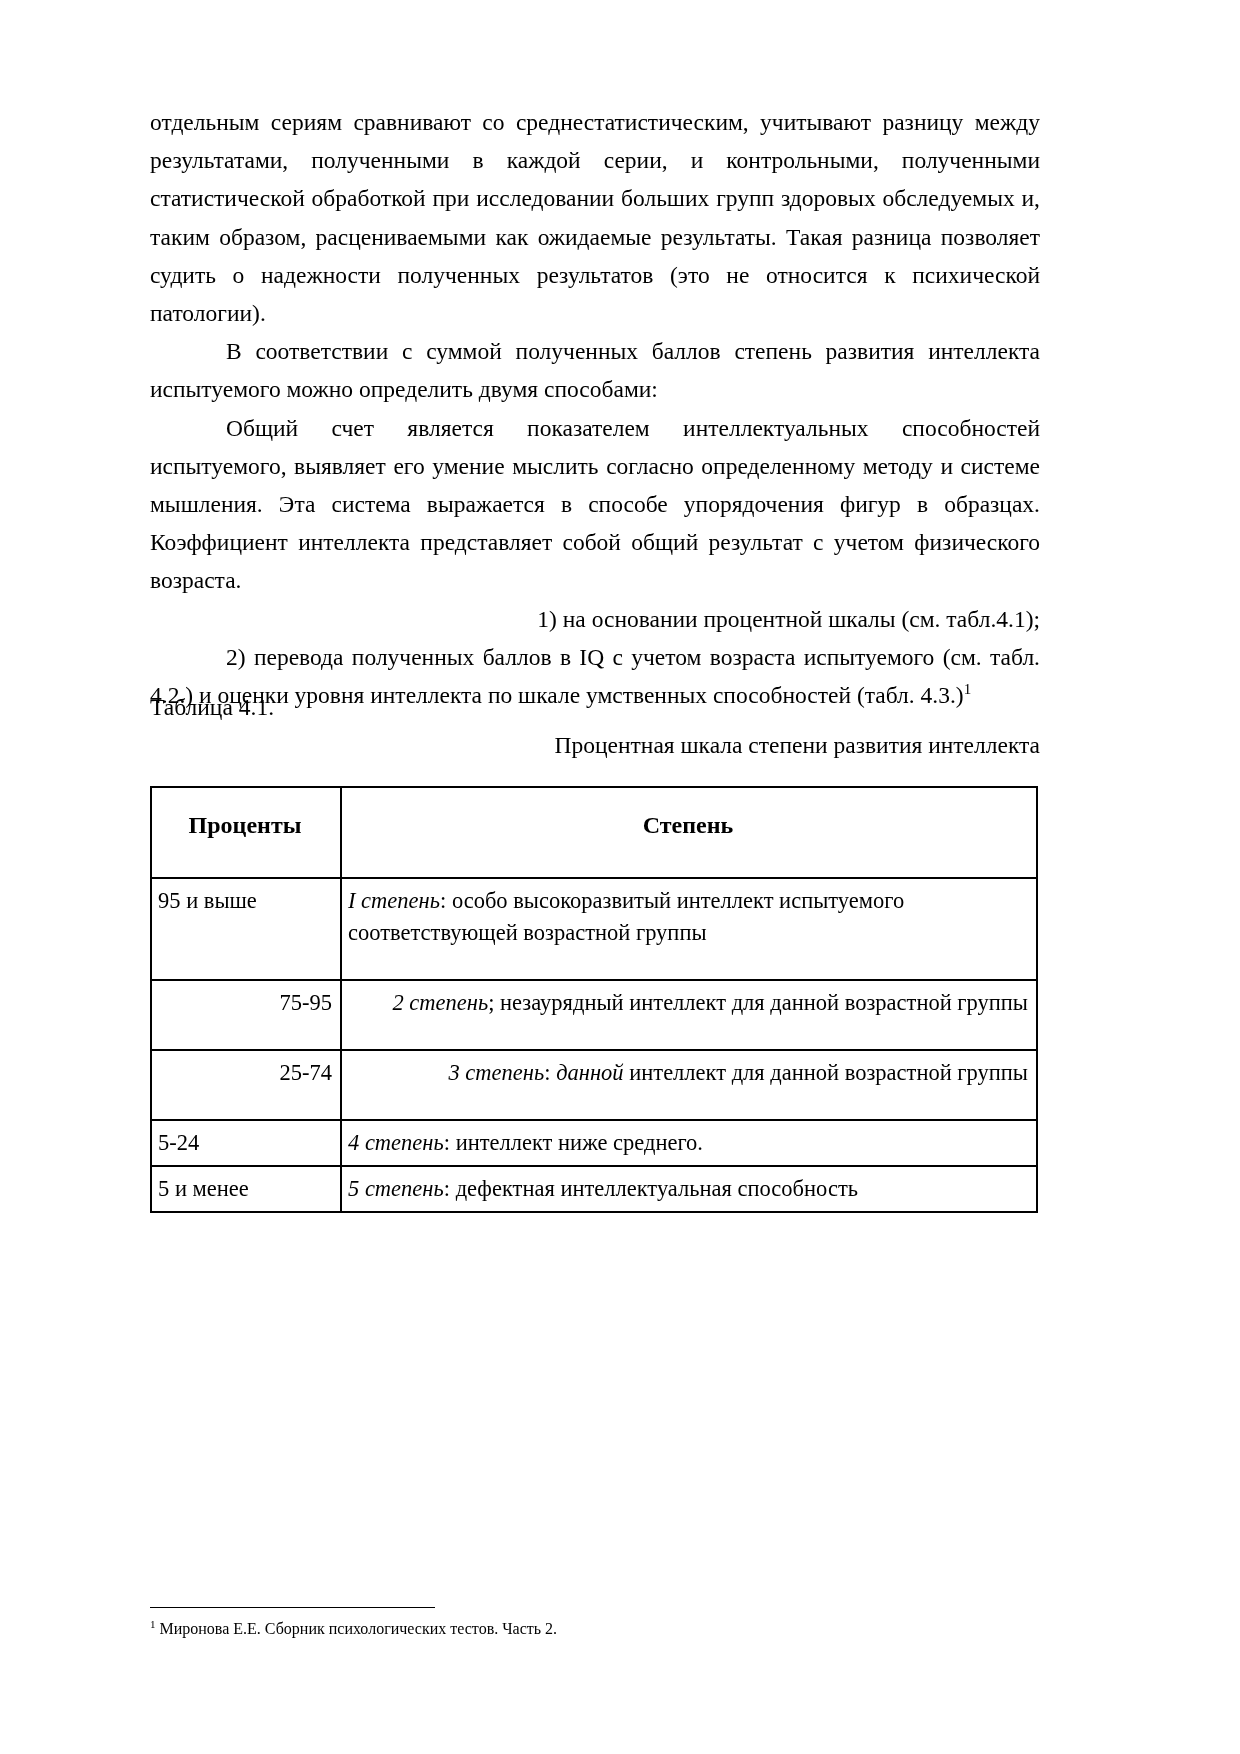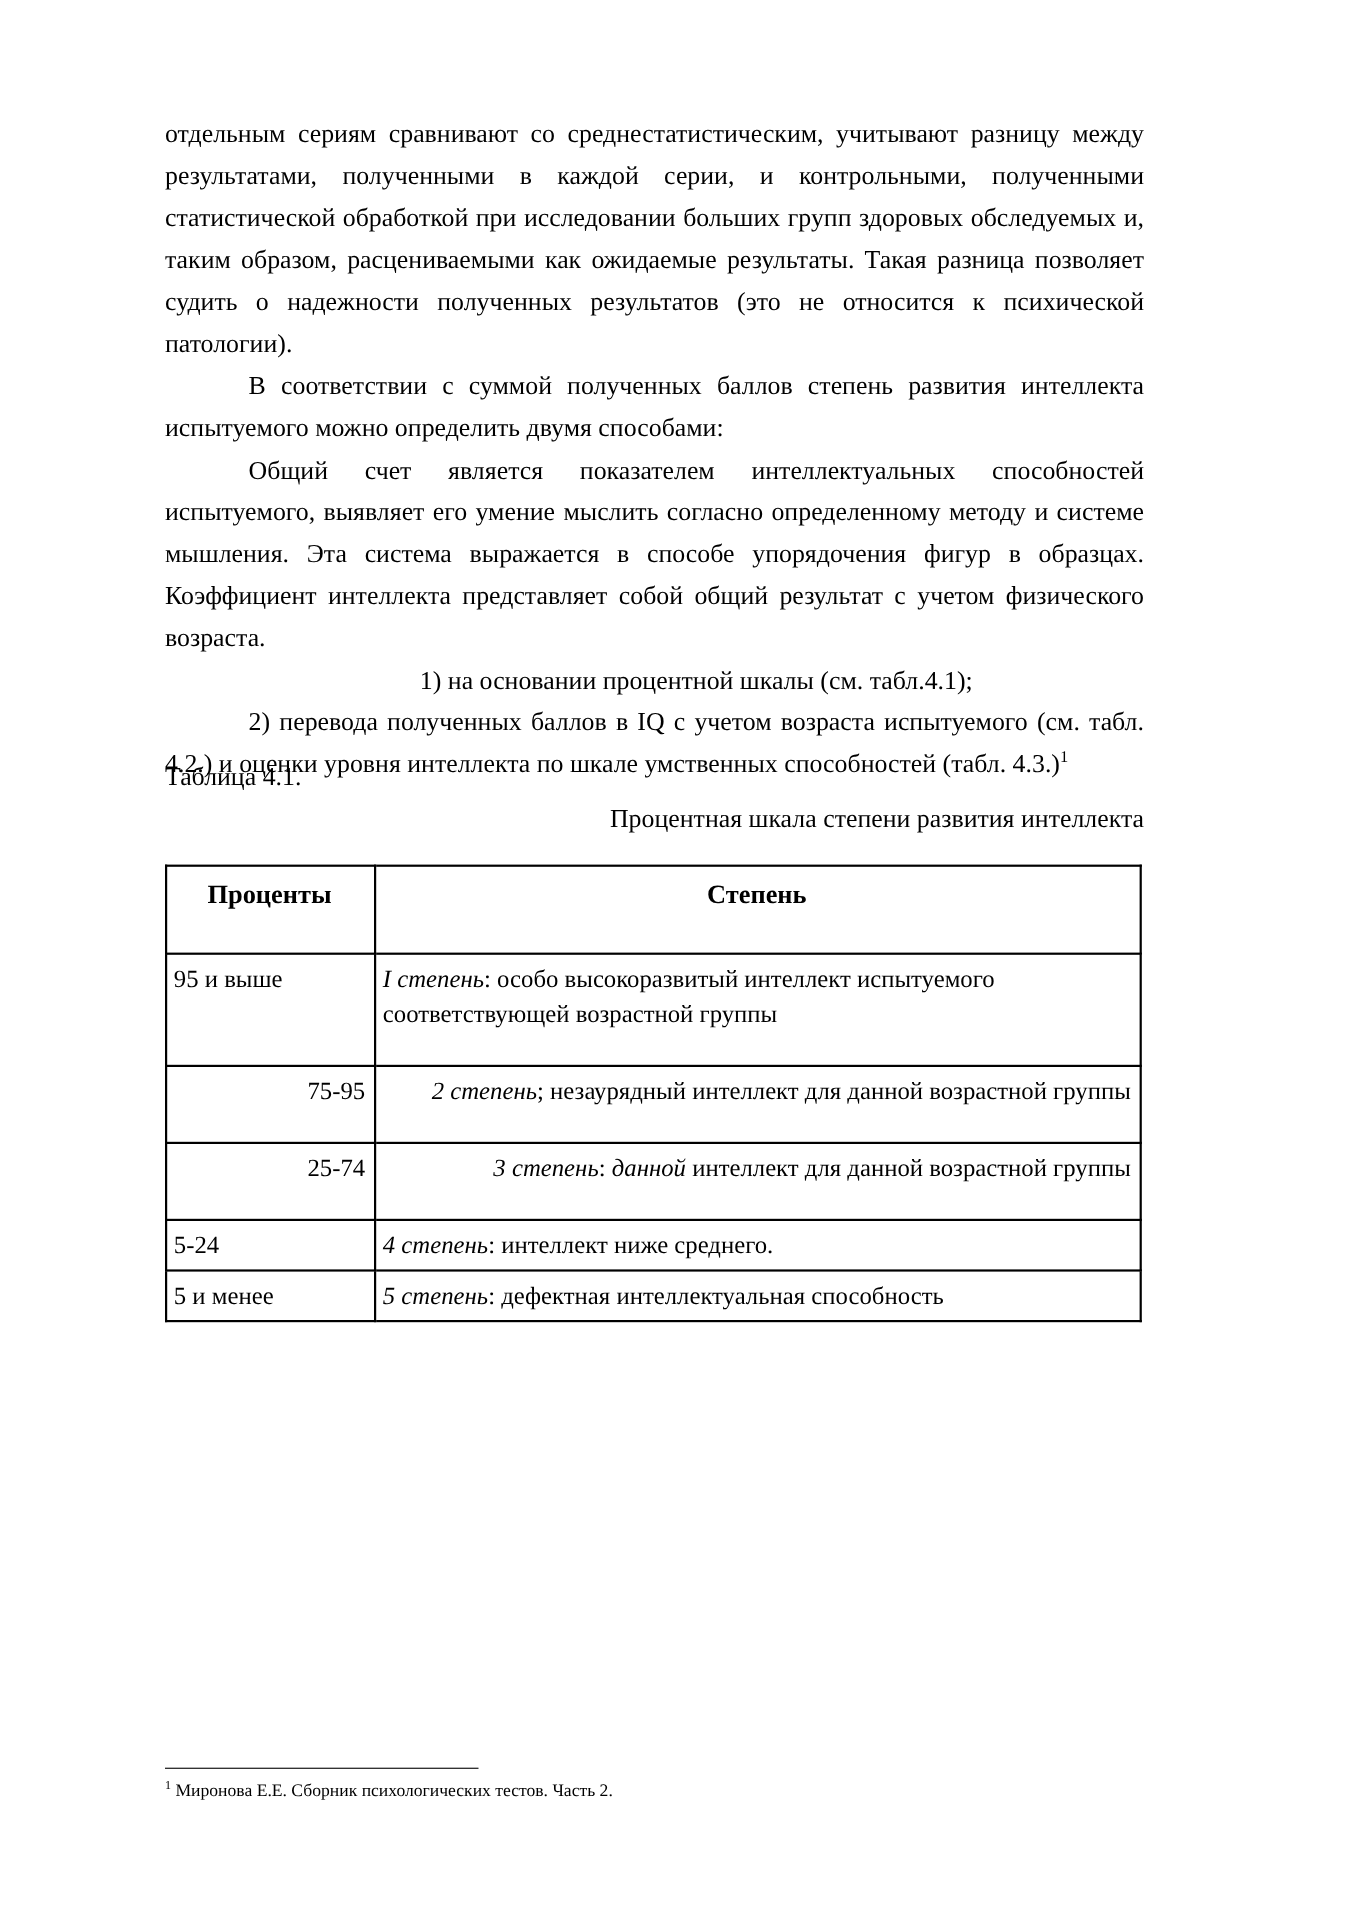--- a/index.html
+++ b/index.html
@@ -41,21 +41,21 @@
     text-align: justify;
     text-indent: 0;
   }
   .para.indent {
     text-indent: 76px;
   }
   .para.list-item {
     text-indent: 76px;
   }
   .nojust {
-    text-align: center;
+    text-align: right;
   }
 
   sup.fn-ref {
     font-size: 15px;
     vertical-align: super;
     line-height: 0;
   }
 
   
   .table-number {
@@ -95,21 +95,21 @@
   }
   .data-table col.c1 { width: 190px; }
   .data-table col.c2 { width: 696px; }
 
   .data-table thead th {
     text-align: center;
     font-weight: bold;
     font-size: 24px;
     height: 62px;
     vertical-align: top;
-    padding-top: 10px;
+    padding-top: 21px;
   }
   .row-tall td { height: 88px; }
   .row-med td  { height: 56px; text-align: right; }
   .row-short td { height: 28px; }
 
   .cell-left {
     text-align: left;
   }
   .deg {
     font-style: italic;

